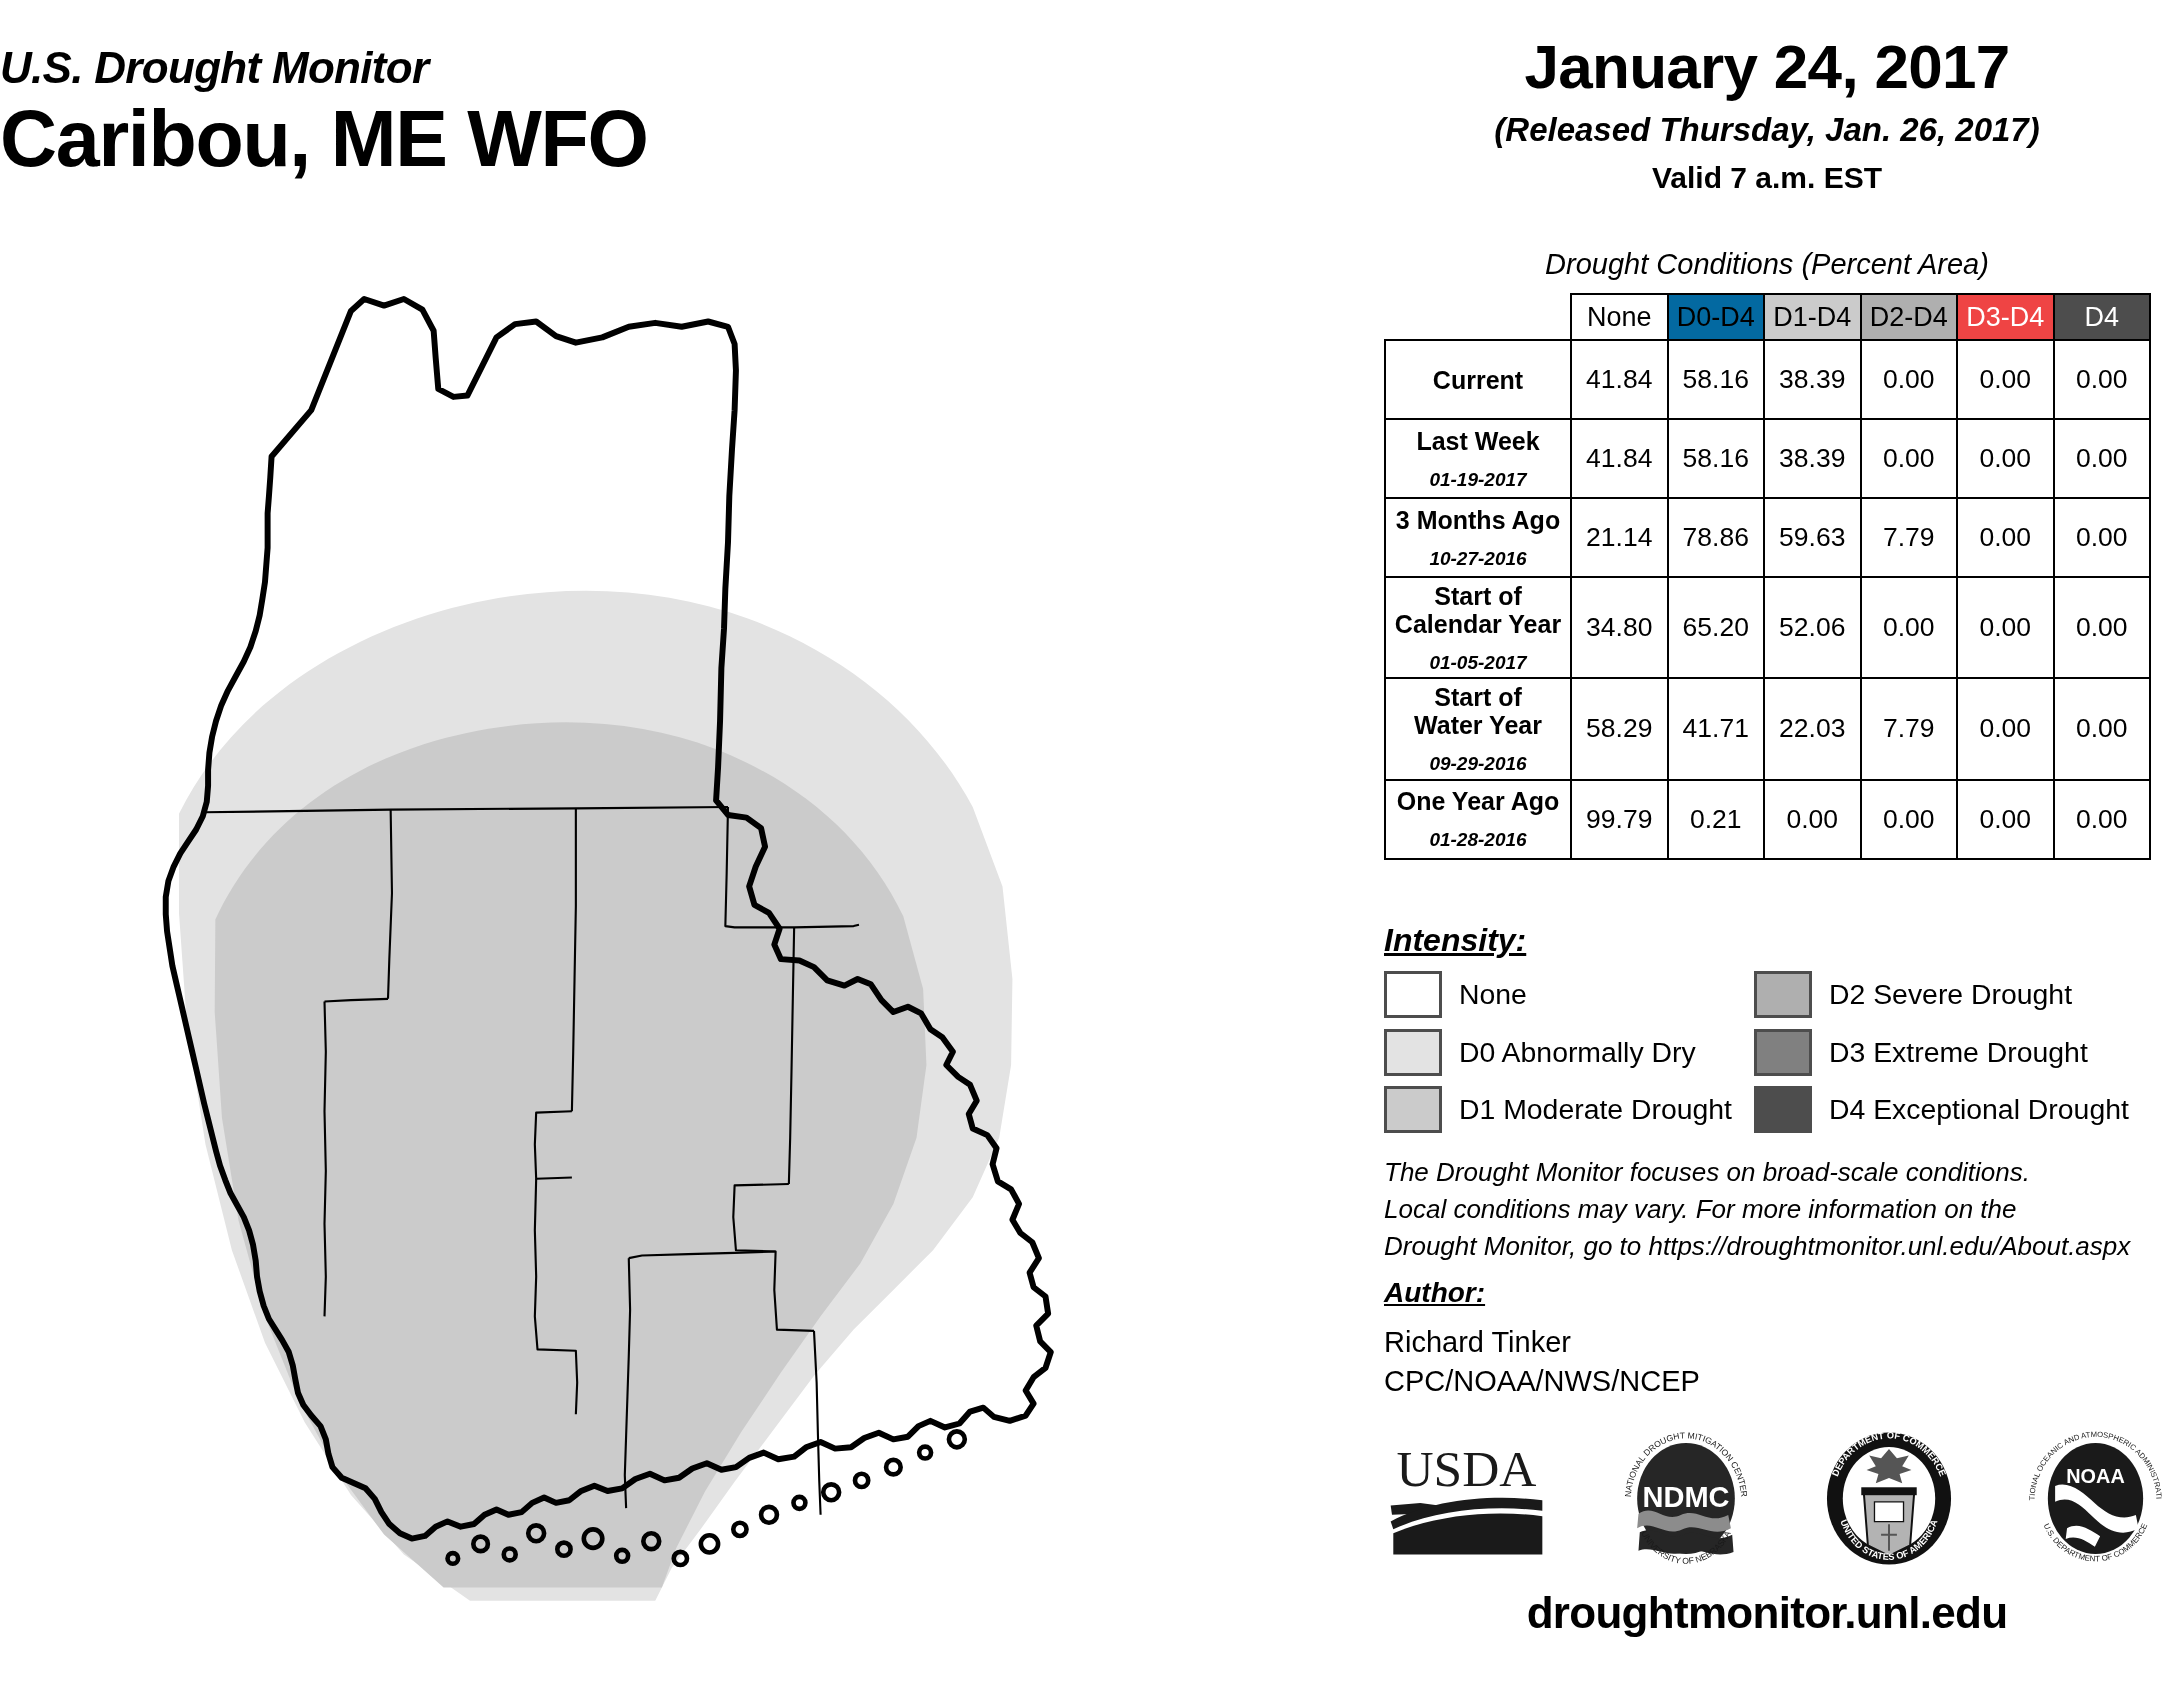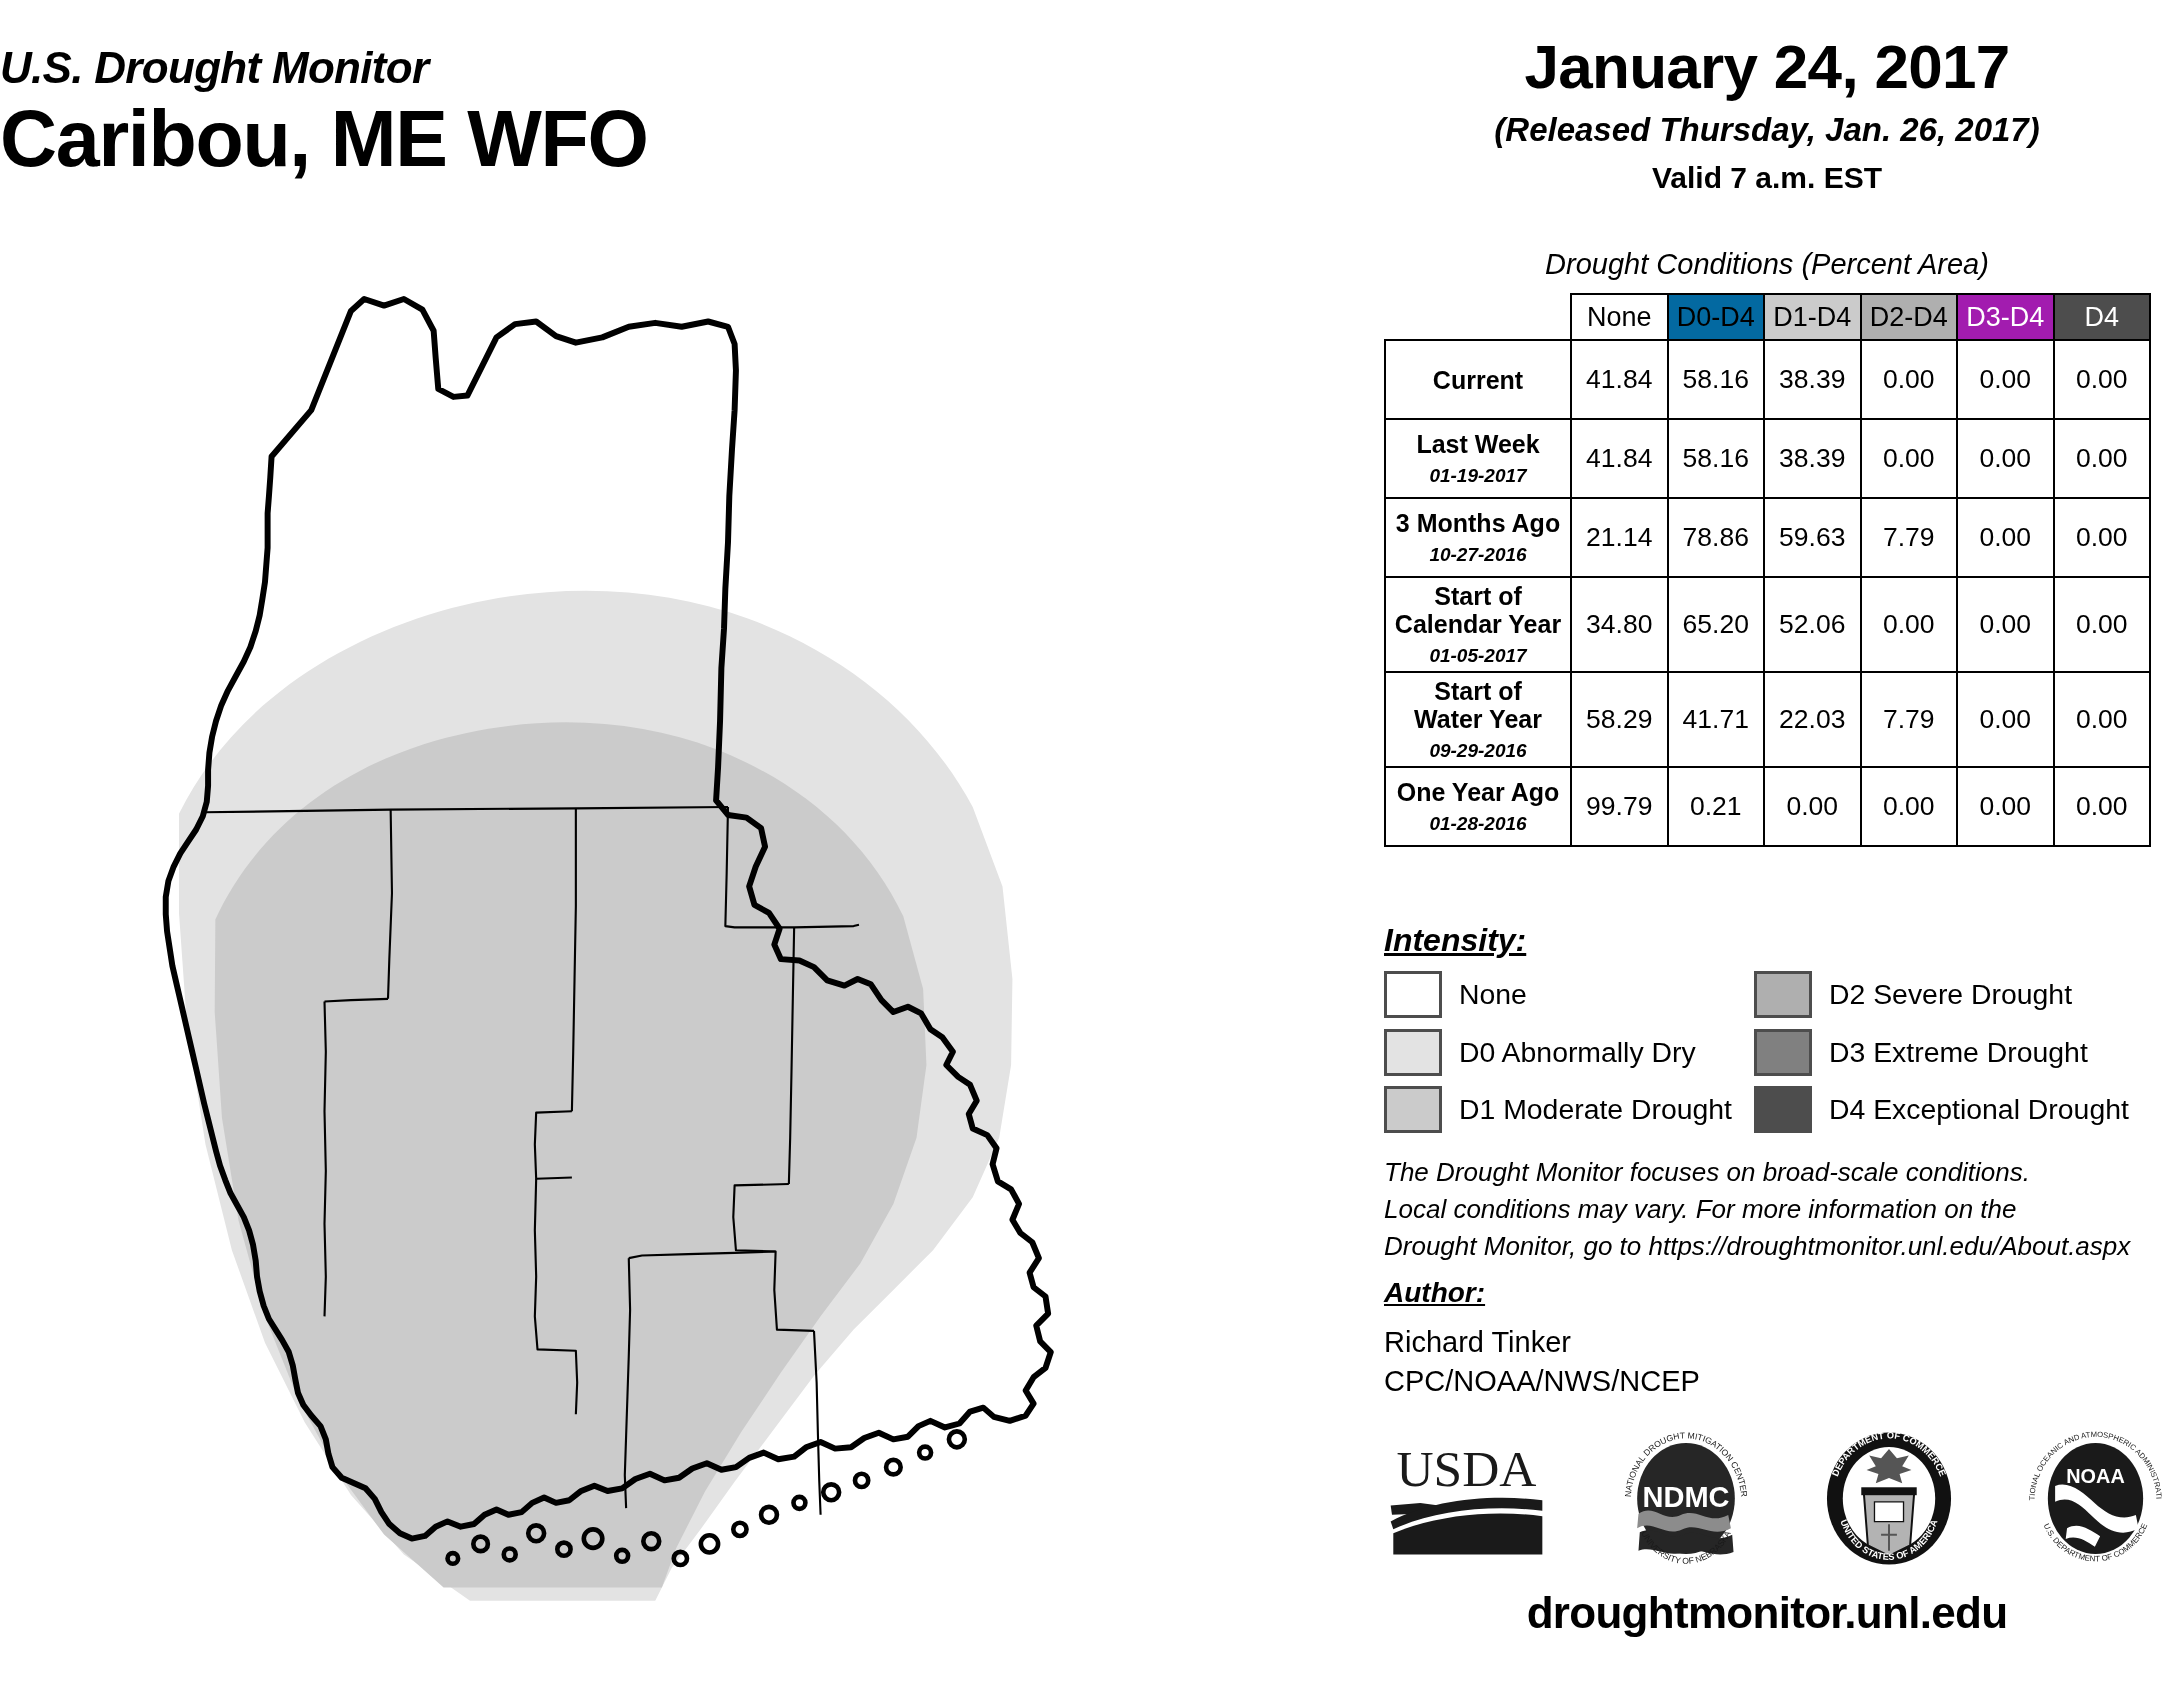--- a/index.html
+++ b/index.html
@@ -30,21 +30,21 @@
                  font-size:29px;font-style:italic;}
 
   #cond-table{position:absolute;left:34px;top:293px;border-collapse:collapse;
               width:767px;table-layout:fixed;}
   #cond-table td,#cond-table th{border:2px solid #000;text-align:center;
               vertical-align:middle;font-size:26.5px;padding:0;}
   #cond-table .corner{border:none;width:185px;}
   #cond-table thead th{height:44px;font-weight:normal;font-size:27px;}
   #cond-table .rowlabel{font-weight:bold;font-size:25px;line-height:1.12;padding:4px 2.6px;}
   #cond-table .rowdate{font-weight:bold;font-style:italic;font-size:19px;display:block;
-              margin-top:7px;}
+              margin-top:14px;}
   #cond-table tbody td{height:69px;}
   #cond-table tbody tr.tall td{height:85px;}
 
   
   #intensity-block{position:absolute;left:34px;top:906px;width:781px;margin-top:16px;}
   #intensity-heading{font-size:32px;font-style:italic;font-weight:bold;
         text-decoration:underline;display:inline-block;margin-bottom:12px;}
   .legend-grid{display:grid;grid-template-columns:370px 410px;row-gap:10.6px;}
   .legend-item{display:flex;align-items:center;}
   .swatch{width:52px;height:41px;border:3.3px solid #4d4d4d;flex:0 0 auto;}
@@ -189,21 +189,21 @@
   <div id="table-caption">Drought Conditions (Percent Area)</div>
 
   <table id="cond-table">
     <thead>
       <tr>
         <th class="corner"></th>
       <th style="background: rgb(255, 255, 255); color: rgb(0, 0, 0);">None</th>
           <th style="background: #0369a1; color: rgb(0, 0, 0);">D0-D4</th>
           <th style="background: rgb(203, 203, 203); color: rgb(0, 0, 0);">D1-D4</th>
           <th style="background: rgb(175, 175, 175); color: rgb(0, 0, 0); margin-top: 36px;">D2-D4</th>
-          <th style="background: #a21caf; color: rgb(255, 255, 255);">D3-D4</th>
+          <th style="background: #ef4444; color: rgb(255, 255, 255);">D3-D4</th>
           <th style="background: rgb(77, 77, 77); color: rgb(255, 255, 255);">D4</th>
         </tr>
     </thead>
     <tbody>
         <tr>
           <td class="rowlabel">
             <div>Current</div>
           </td>
           <td>41.84</td>
           <td>58.16</td>

